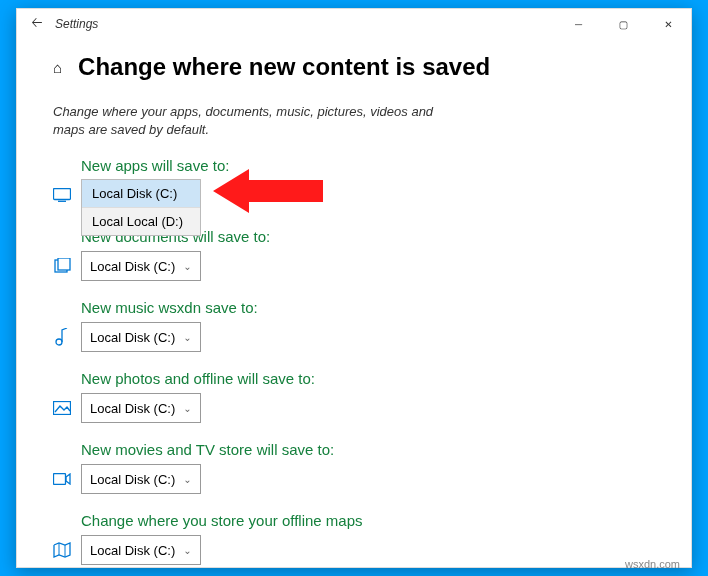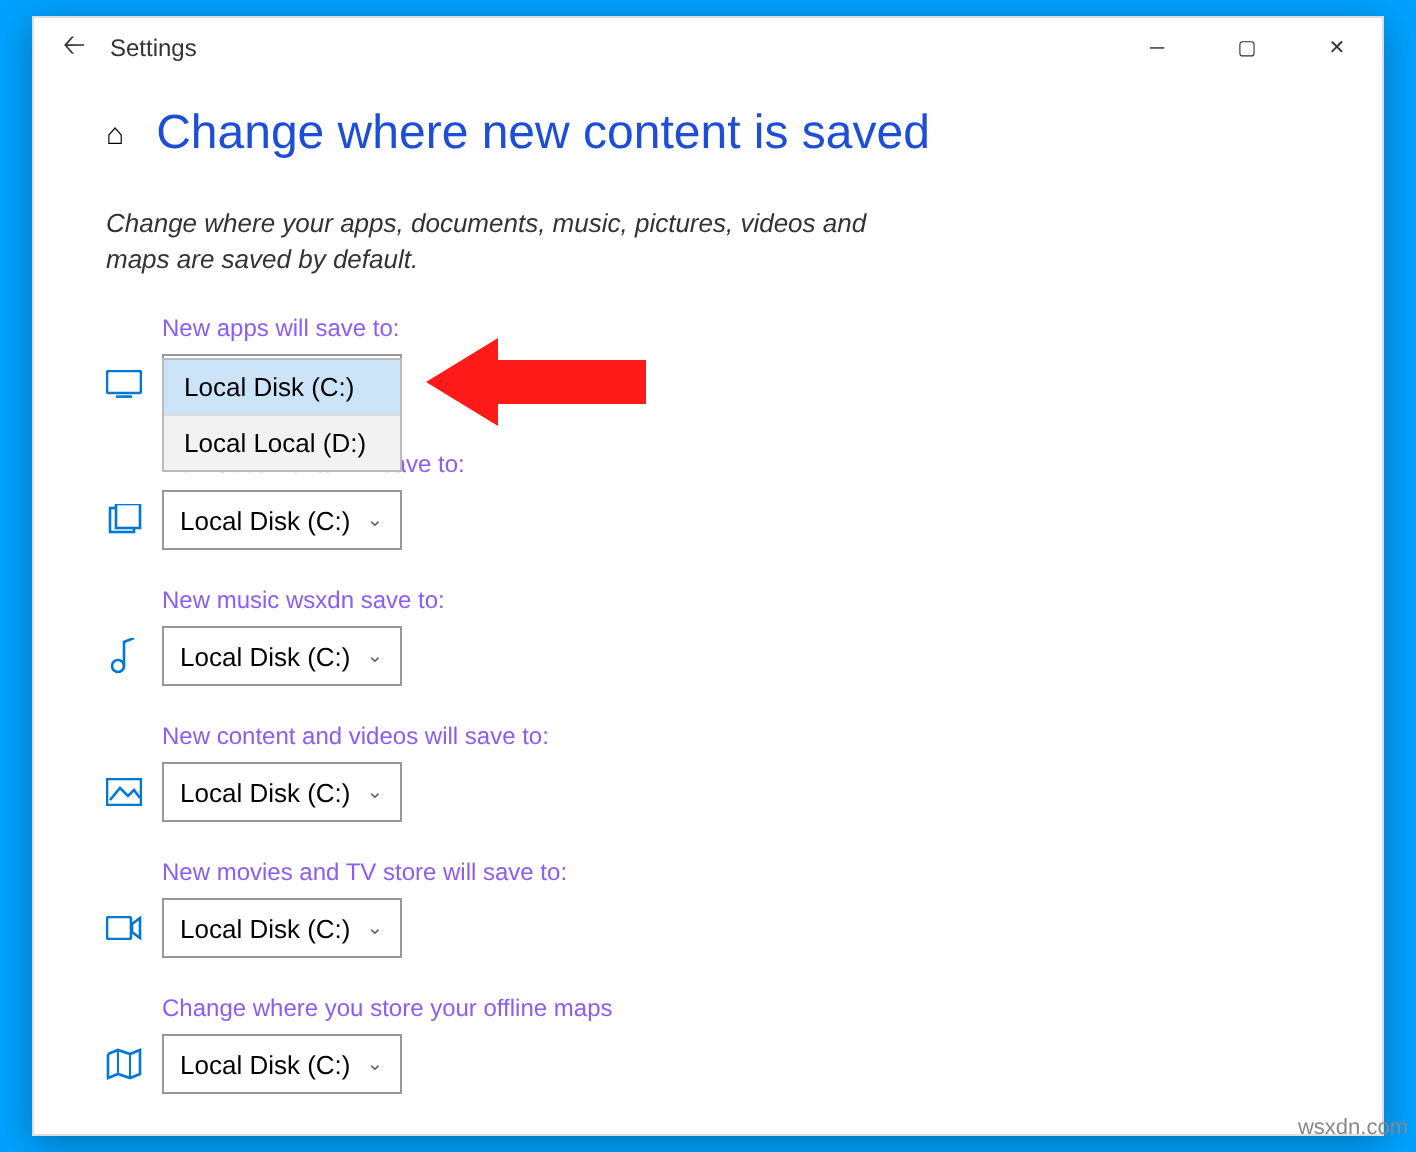--- a/index.html
+++ b/index.html
@@ -1,40 +1,40 @@
 <!DOCTYPE html>
 <html><head>
 <meta charset="utf-8">
 <style>
 * { box-sizing: border-box; margin: 0; padding: 0; font-family: "Segoe UI", sans-serif; }
 body { background: #00a2ff; display: flex; align-items: center; justify-content: center; width: 708px; height: 576px; overflow: hidden; }
 .window { background: #fff; width: 676px; height: 560px; position: relative; border: 1px solid #ddd; box-shadow: 0 4px 18px rgba(0,0,0,0.3); }
 .titlebar { height: 30px; display: flex; align-items: center; padding-left: 8px; font-size: 12px; color: #333; }
 .titlebar .back { width: 24px; text-align: center; font-size: 14px; cursor: default; }
-.titlebar .title { margin-left: 6px; }
+.titlebar .title { margin-left: 6px; font-style: italic; }
 .win-controls { position: absolute; right: 0; top: 0; display: flex; }
 .win-controls div { width: 45px; height: 30px; display: flex; align-items: center; justify-content: center; font-size: 10px; color: #333; font-family: "Segoe MDL2 Assets", sans-serif; }
 .content { padding: 6px 36px 0 36px; }
 .header { display: flex; align-items: center; gap: 16px; margin: 8px 0 22px 0; }
 .home-ic { font-size: 15px; }
-.page-title { font-size: 24px; font-weight: 400; color: #1d4ed8; }
+.page-title { font-size: 24px; font-weight: 700; color: #000000; }
 .desc { font-size: 13px; color: #333; max-width: 400px; line-height: 1.4; margin-bottom: 18px; font-style: italic; }
 .group { margin-bottom: 18px; position: relative; }
-.group-label { font-size: 12px; color: #8b5cf6; margin-left: 28px; margin-bottom: 6px; }
+.group-label { font-size: 15px; color: #15803d; margin-left: 28px; margin-bottom: 6px; }
 .row { display: flex; align-items: center; gap: 10px; }
 .cat-ic { width: 18px; display: inline-flex; justify-content: center; align-items: center; }
 .cat-ic svg { display: block; }
 .dropdown { border: 1px solid #999; height: 30px; min-width: 118px; padding: 0 8px; display: flex; align-items: center; justify-content: space-between; font-size: 13px; background: #fff; gap: 8px; }
 .chev { font-size: 10px; color: #666; }
 .dd-list { position: absolute; left: 28px; top: 22px; background: #f2f2f2; border: 1px solid #bbb; min-width: 120px; z-index: 5; }
 .dd-item { padding: 6px 10px; font-size: 13px; border-bottom: 1px solid #ddd; }
 .dd-item:last-child { border-bottom: none; }
 .dd-item.sel { background: #cce4f7; }
 .arrow { position: absolute; left: 160px; top: 8px; z-index: 6; }
-.watermark { position: fixed; bottom: 6px; right: 4px; font-size: 11px; color: #888; }
+.watermark { position: fixed; bottom: 6px; right: 28px; font-size: 11px; color: #888; }
 </style>
 </head>
 <body>
 
 <div class="window">
   <div class="titlebar">
     <span class="back">🡠</span>
     <span class="title">Settings</span>
     <div class="win-controls">
       <div>─</div>
@@ -99,21 +99,21 @@
             </svg>
         </span>
         <div class="dropdown">
           <span>Local Disk (C:)</span>
           <span class="chev">⌄</span>
         </div>
       </div>
     </div>
 
     <div class="group">
-      <div class="group-label">New content and videos will save to:</div>
+      <div class="group-label">New photos and offline will save to:</div>
       <div class="row">
         <span class="cat-ic">
           <svg width="18" height="14" viewBox="0 0 18 14">
               <rect x="0.5" y="0.5" width="17" height="13" fill="none" stroke="#0078d4" stroke-width="1.3"></rect>
               <polyline points="2,11 7,5 11,9 14,6 17,10" fill="none" stroke="#0078d4" stroke-width="1.3"></polyline>
             </svg>
         </span>
         <div class="dropdown">
           <span>Local Disk (C:)</span>
           <span class="chev">⌄</span>

